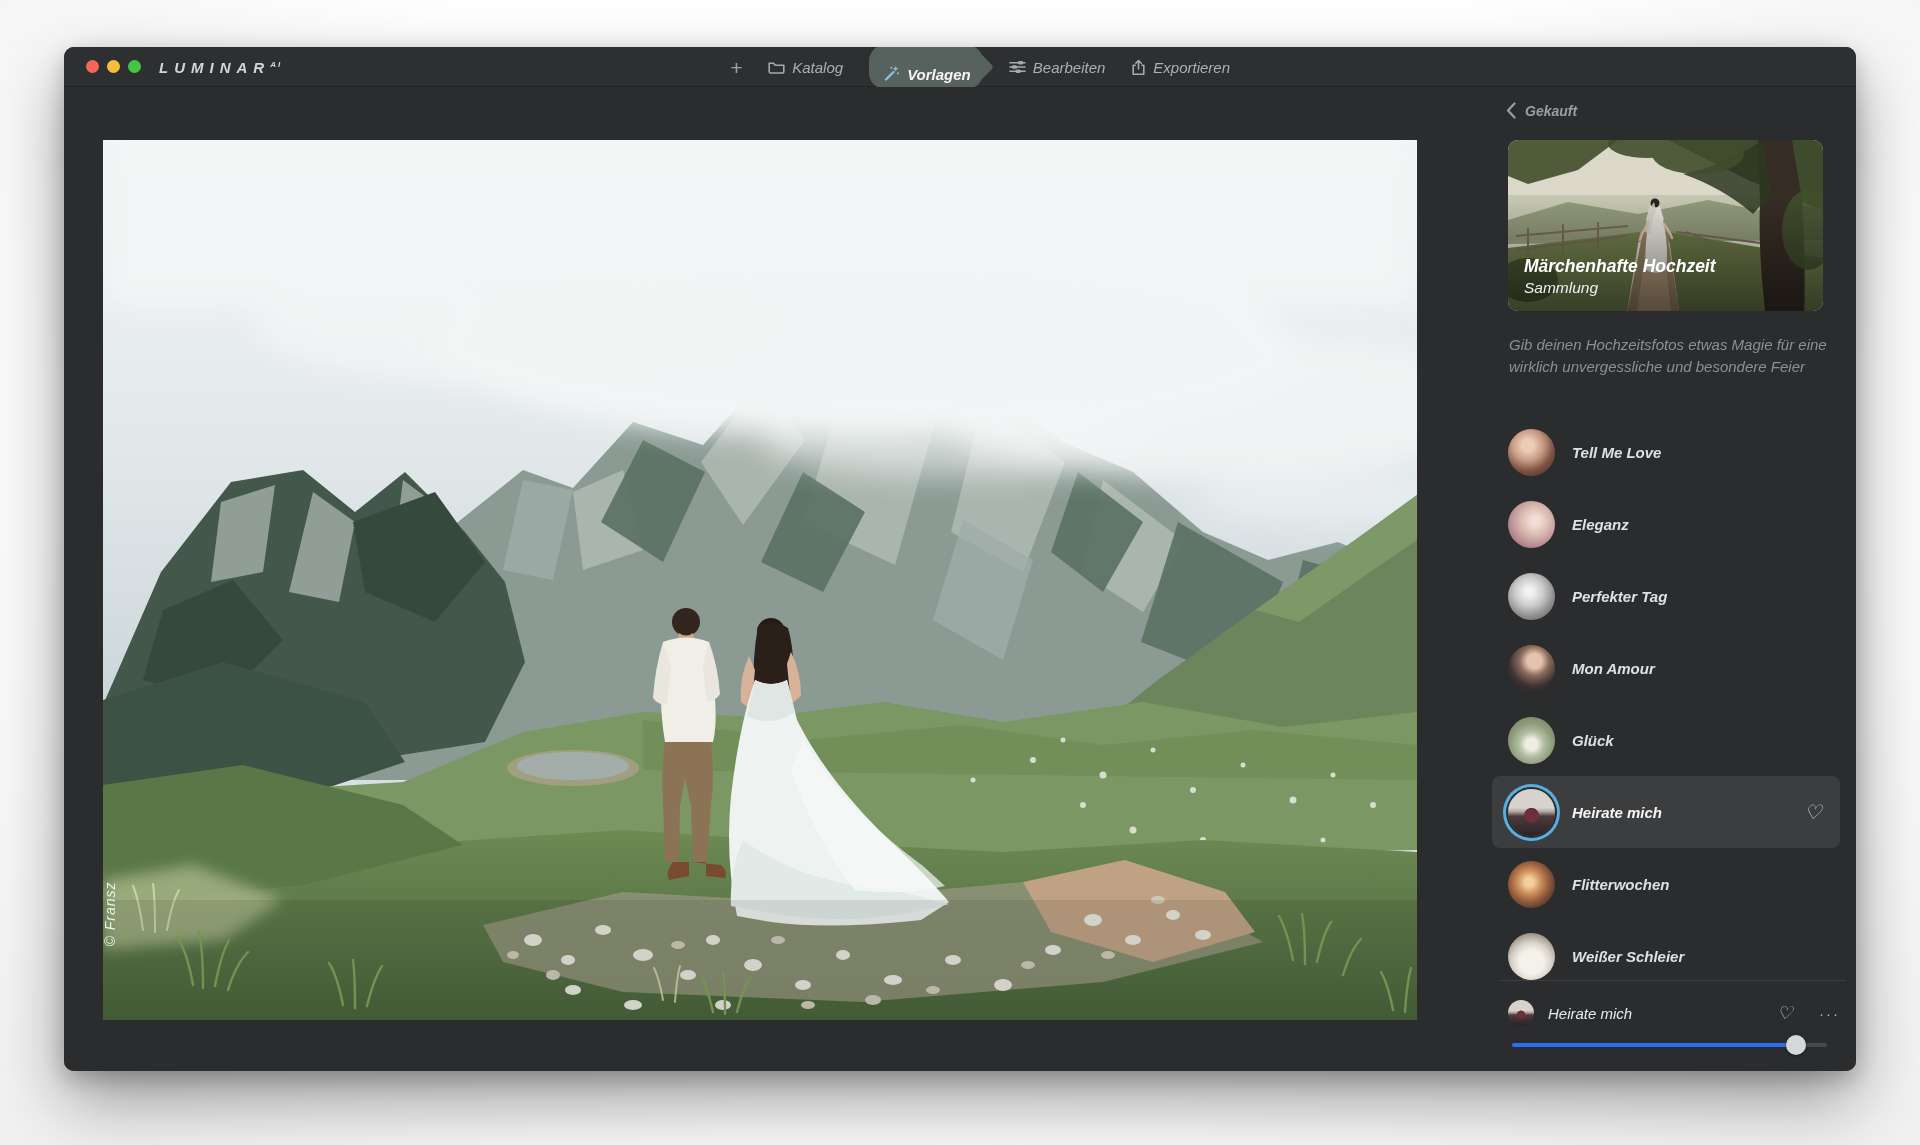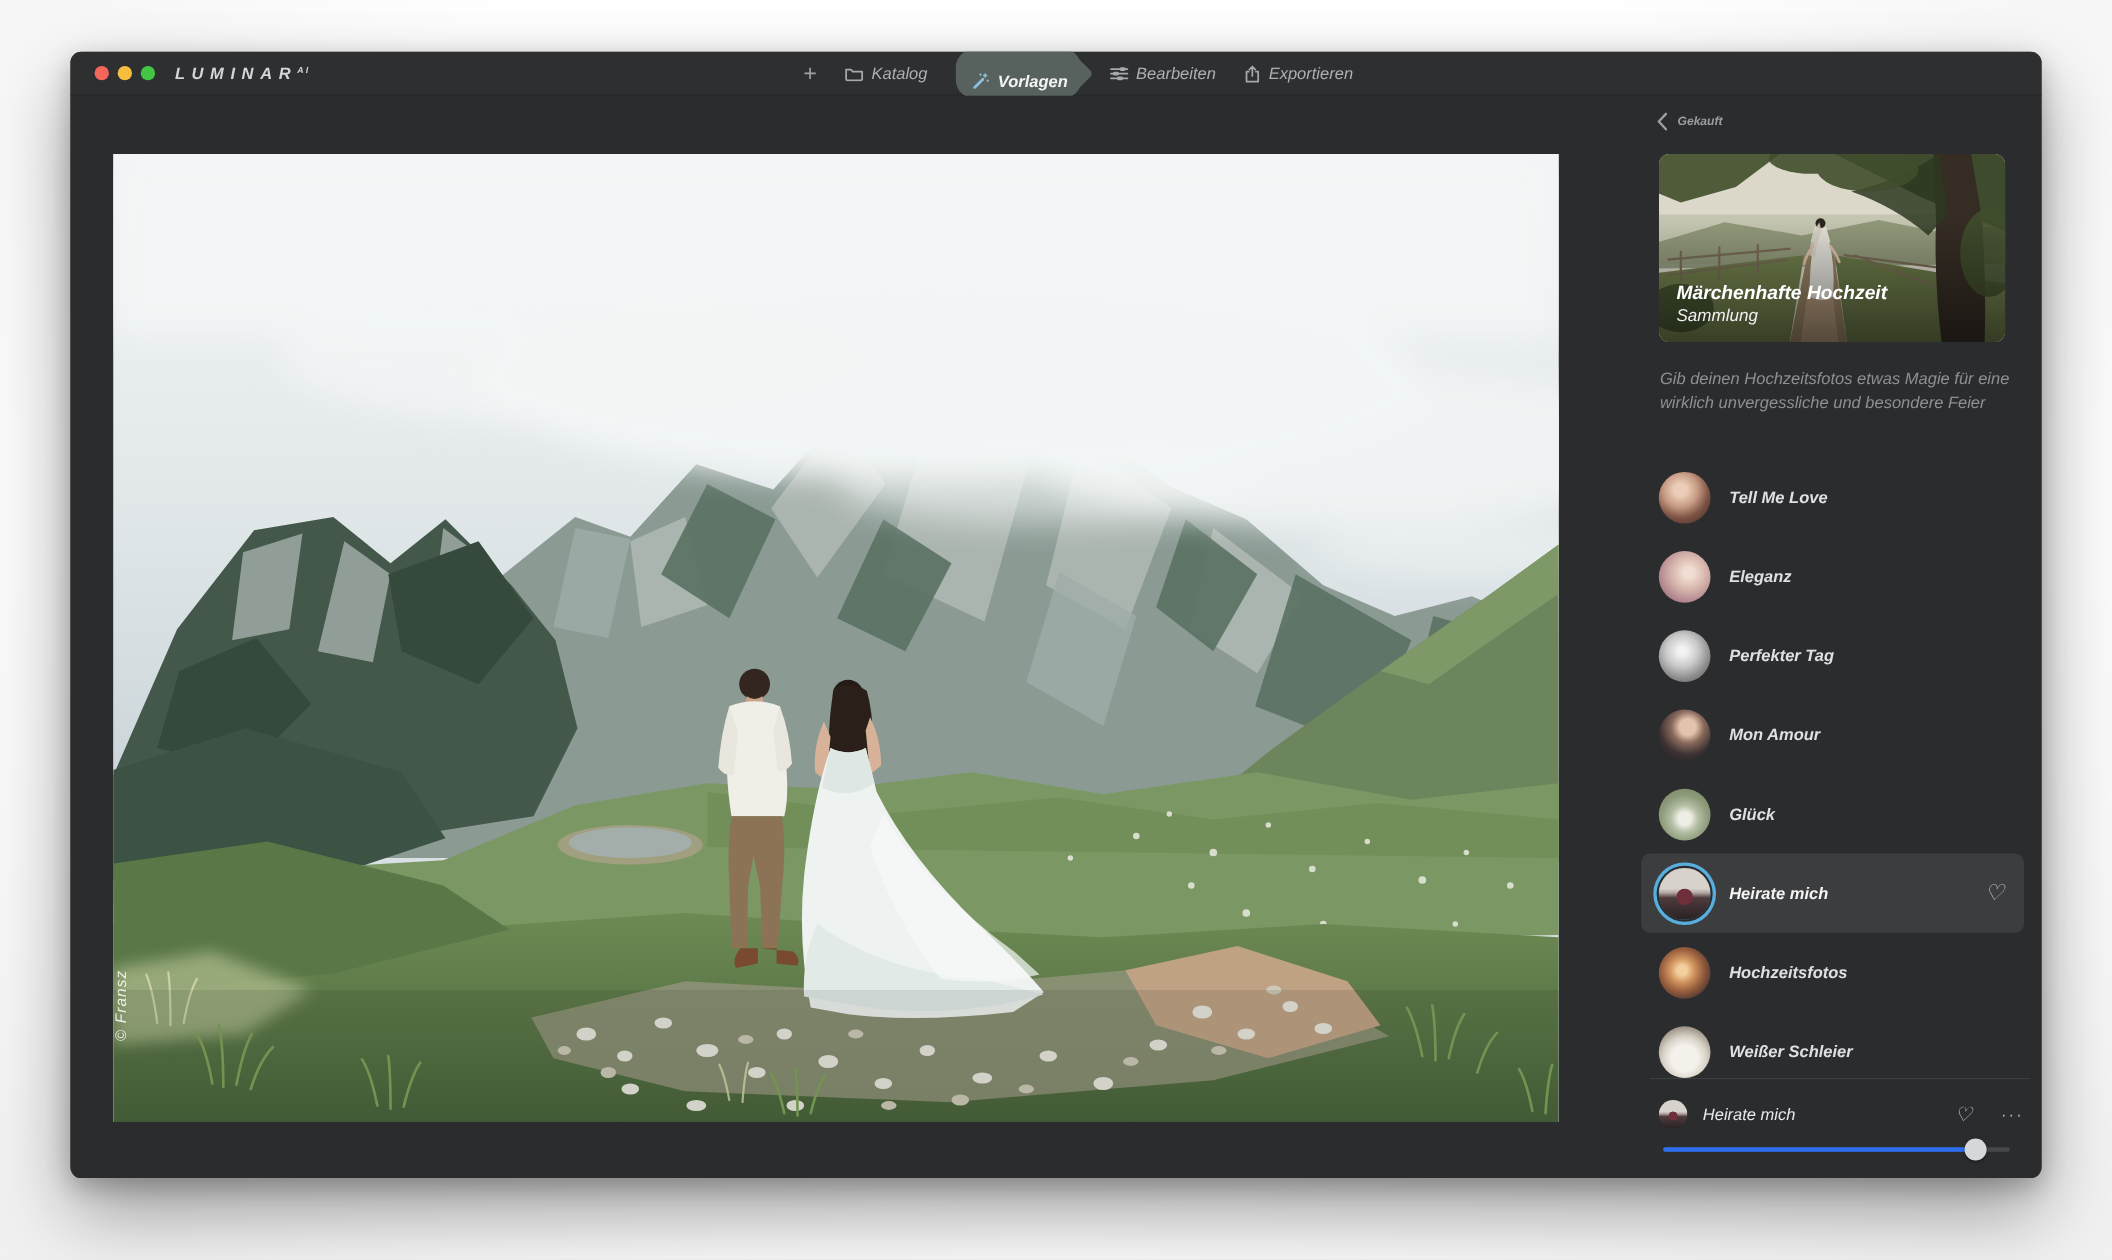--- a/index.html
+++ b/index.html
@@ -37,21 +37,21 @@
   .canvas { position:absolute; left:0; top:40px; right:380px; bottom:0; background:#2b2c2e; }
   .photo { position:absolute; left:39px; top:53px; width:1314px; height:880px; overflow:hidden;
            background:#d9e0e3; }
   .photo svg { display:block; }
   .watermark { position:absolute; left:-26px; bottom:98px; color:rgba(255,255,255,.85); font-size:14px;
                transform:rotate(-90deg); letter-spacing:1px; }
 
   
   .sidebar { position:absolute; right:0; top:40px; width:380px; bottom:0; background:#2b2c2e; }
   .back { position:absolute; left:30px; top:15px; display:flex; align-items:center; gap:9px;
-          color:#9b9ea1; font-size:11px; font-weight:600; }
+          color:#9b9ea1; font-size:14px; font-weight:600; }
   .card { position:absolute; left:32px; top:53px; width:315px; height:171px; border-radius:10px;
           overflow:hidden; }
   .card .shade { position:absolute; inset:0; background:linear-gradient(180deg, rgba(0,0,0,.05) 35%, rgba(0,0,0,.52) 100%); }
   .card .cap { position:absolute; left:16px; bottom:14px; color:#fff; }
   .card .cap .t { font-size:17.5px; font-weight:bold; line-height:1.35; }
   .card .cap .s { font-size:15.5px; font-weight:400; color:#f0f0f0; }
 
   .desc { position:absolute; left:33px; top:247px; width:320px; color:#8d9093; font-size:15px; line-height:22px; }
 
   .list { position:absolute; left:16px; top:329px; width:348px; }
@@ -376,21 +376,21 @@
         <div class="thumb t5"></div>
         <span class="lbl">Glück</span>
       </div>
       <div class="row selected">
         <div class="thumb t6 ringed"></div>
         <span class="lbl">Heirate mich</span>
         <span class="heart">♡</span>
       </div>
       <div class="row">
         <div class="thumb t7"></div>
-        <span class="lbl">Hochzeitsfotos</span>
+        <span class="lbl">Flitterwochen</span>
       </div>
       <div class="row">
         <div class="thumb t8"></div>
         <span class="lbl">Weißer Schleier</span>
       </div>
     </div>
 
     <div class="divider"></div>
 
     <div class="bottomrow">

